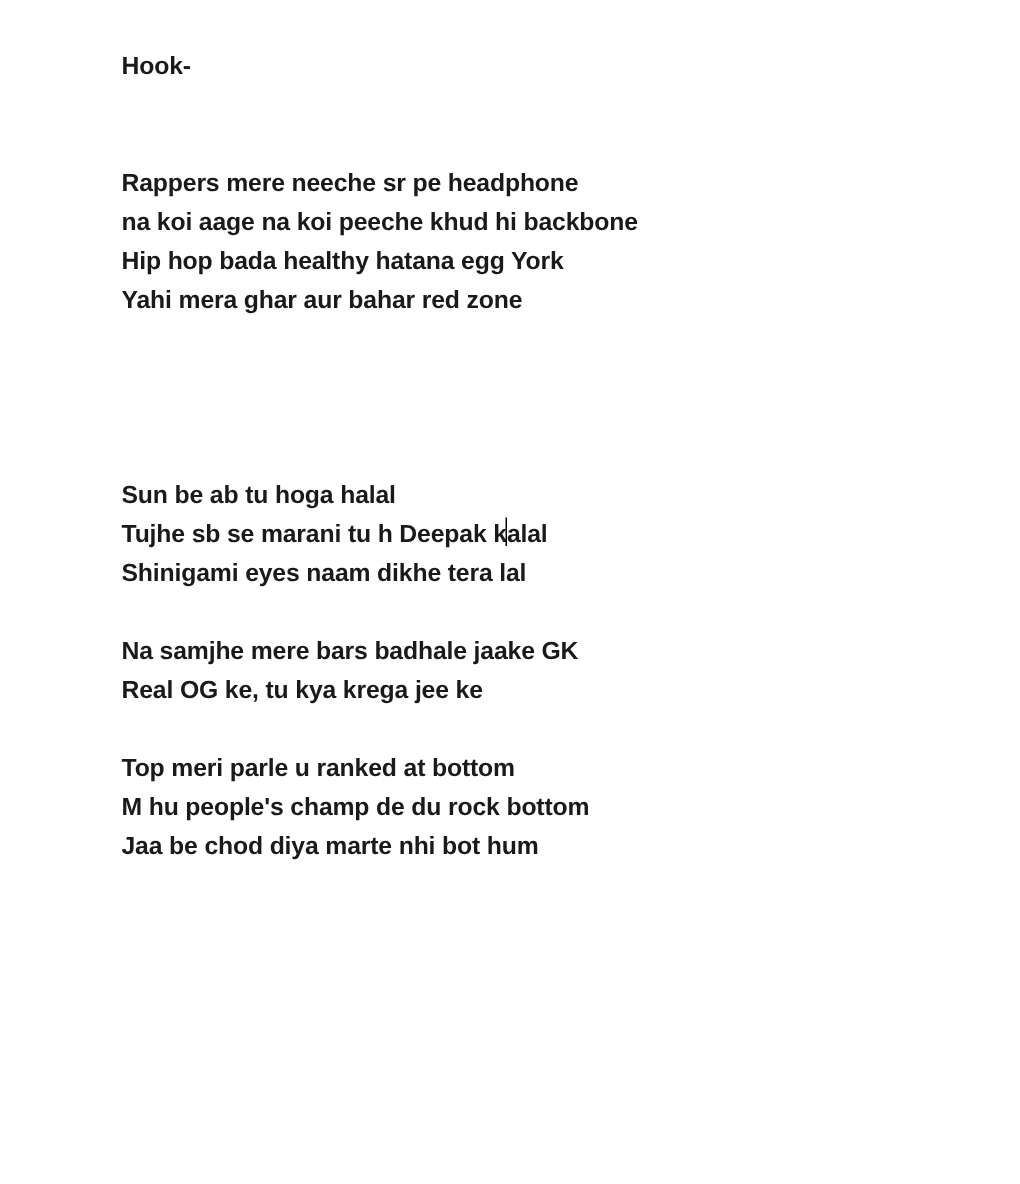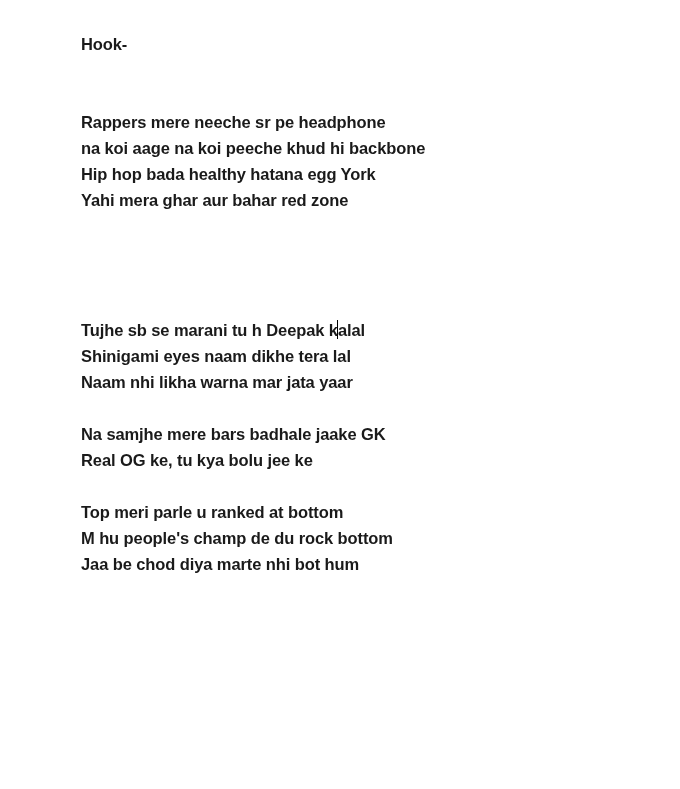--- a/index.html
+++ b/index.html
@@ -25,28 +25,28 @@
   <div>
     <div class="line">Rappers mere neeche sr pe headphone</div>
     <div class="line">na koi aage na koi peeche khud hi backbone</div>
     <div class="line">Hip hop bada healthy hatana egg York</div>
     <div class="line">Yahi mera ghar aur bahar red zone</div>
   </div>
   <div class="gap2"></div>
   <div class="gap1"></div>
   <div class="gap2"></div>
   <div>
+    <div class="line">Sun be ab tu hoga halal</div>
     <div class="line"><span>Tujhe sb se marani tu h Deepak k</span><span class="caret"></span><span>alal</span></div>
     <div class="line">Shinigami eyes naam dikhe tera lal</div>
-    <div class="line">Naam nhi likha warna mar jata yaar</div>
   </div>
   <div class="gap2"></div>
   <div>
     <div class="line">Na samjhe mere bars badhale jaake GK</div>
-    <div class="line">Real OG ke, tu kya bolu jee ke</div>
+    <div class="line">Real OG ke, tu kya krega jee ke</div>
   </div>
   <div class="gap2"></div>
   <div>
     <div class="line">Top meri parle u ranked at bottom</div>
     <div class="line">M hu people's champ de du rock bottom</div>
     <div class="line">Jaa be chod diya marte nhi bot hum</div>
   </div>
 </div>
 
 </body></html>

